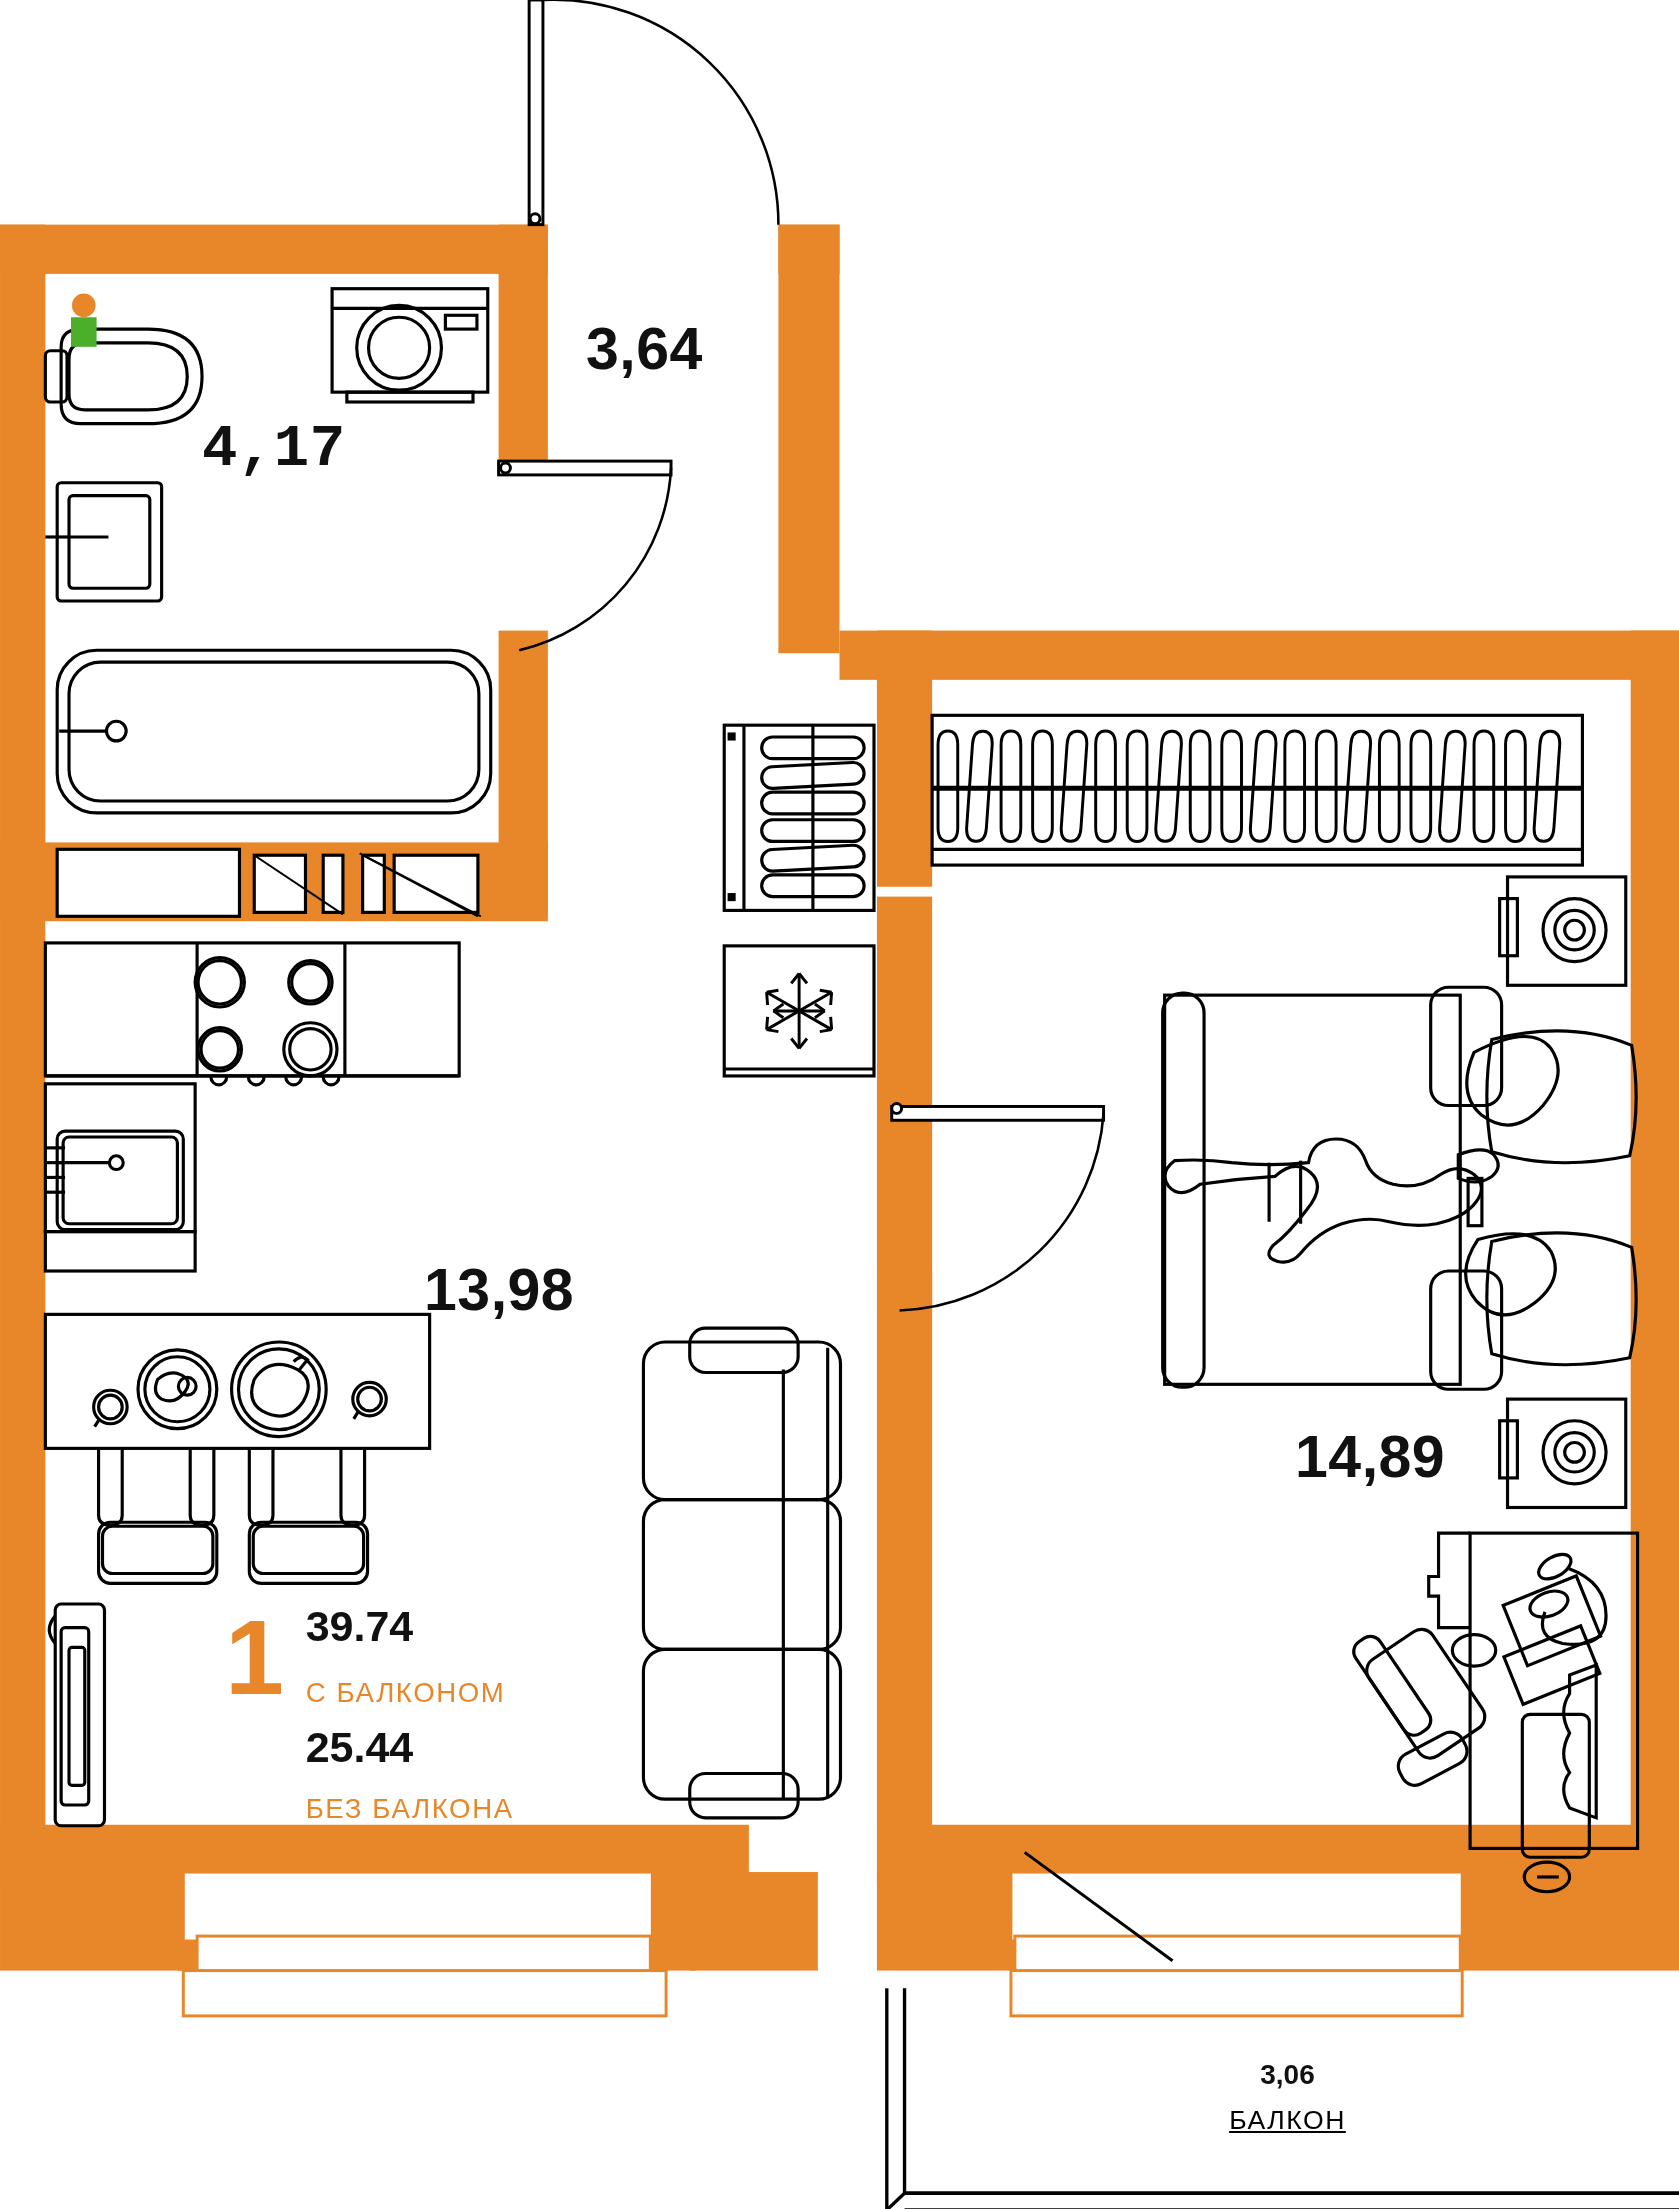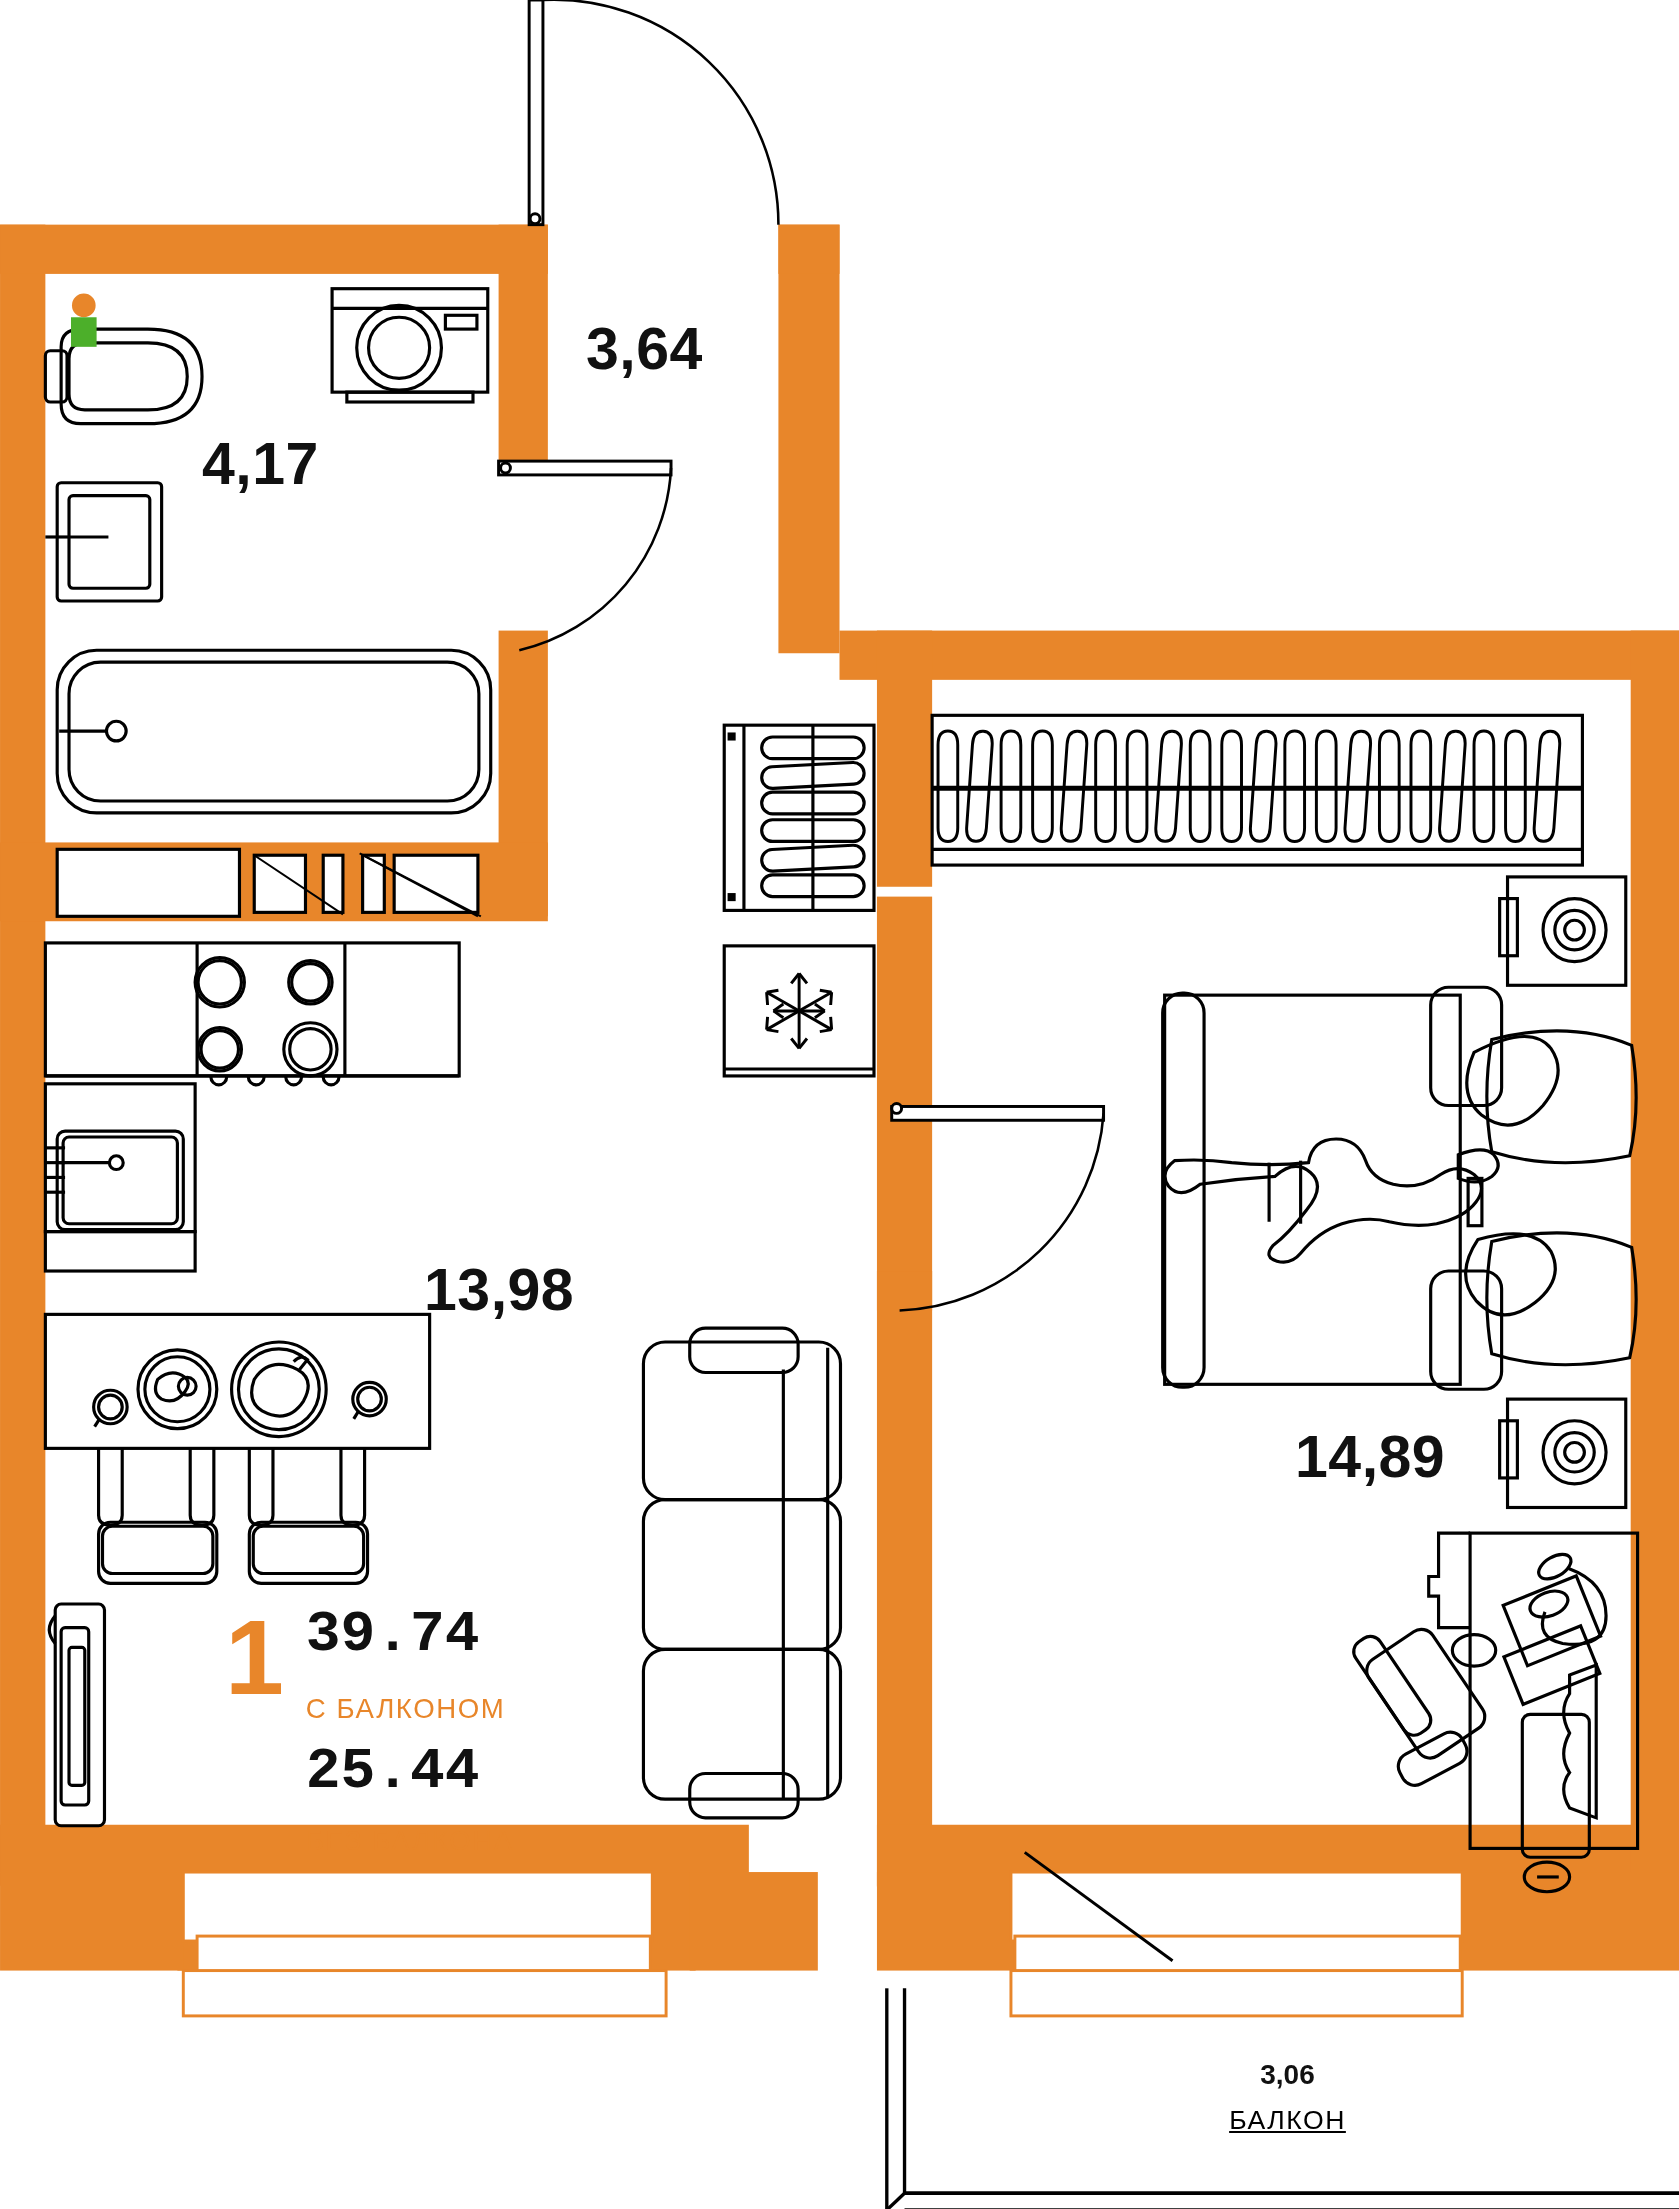--- a/index.html
+++ b/index.html
@@ -30,24 +30,23 @@
     white-space: nowrap;
     line-height: 1;
   }
   .area-num {
     font-size: 59px;
     font-weight: 700;
     color: #111111;
     letter-spacing: 0.5px;
   }
   .sum-big {
-    font-size: 58px;
+    font-size: 43px;
     font-weight: 700;
     color: #111111;
-    font-family: Liberation Mono, monospace;
   }
   .sum-sub {
     font-size: 27.6px;
     font-weight: 400;
     color: #E8862A;
     letter-spacing: 1.6px;
   }
   .sum-rooms {
     font-size: 106px;
     font-weight: 700;
@@ -455,21 +454,21 @@
       <path d="M918 2018 L918 2226 L1705 2226"></path>
       <path d="M900 2243 L918 2226"></path>
       <path d="M918 2226 L1705 2226"></path>
       <path d="M918 2243 L1705 2243"></path>
 
       <path d="M1040 1880 L1190 1990" stroke-width="3"></path>
     </g>
 
   </svg>
 
-  <div class="lbl area-num" style="left:202px; top:435px;">4,17</div>
+  <div class="lbl area-num" style="left:202px; top:420px;font-family:Liberation Mono, monospace;">4,17</div>
 
   <div class="lbl area-num" style="left:586px; top:320px;">3,64</div>
 
   <div class="lbl area-num" style="left:424px; top:1253px;margin-top:8px;">13,98</div>
 
   <div class="lbl area-num" style="left:1295px; top:1428px;text-align:right;">14,89</div>
 
   <div style="position:absolute; left:225px; top:1602px;">
     <div style="display:flex; align-items:flex-start; gap:21.7px;">
       <div class="sum-rooms" style="padding-top:9.9px;">1</div>

